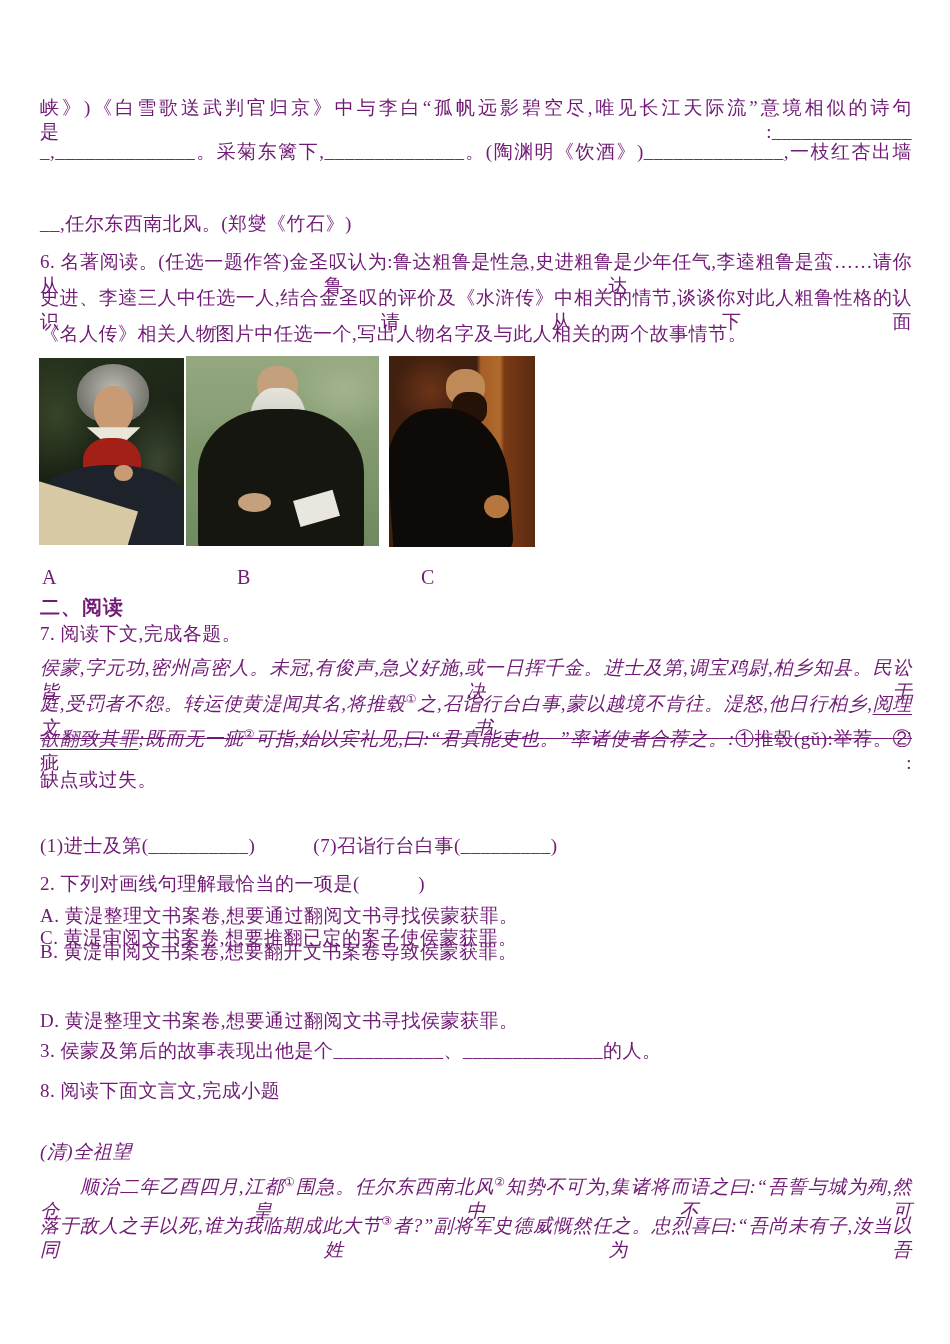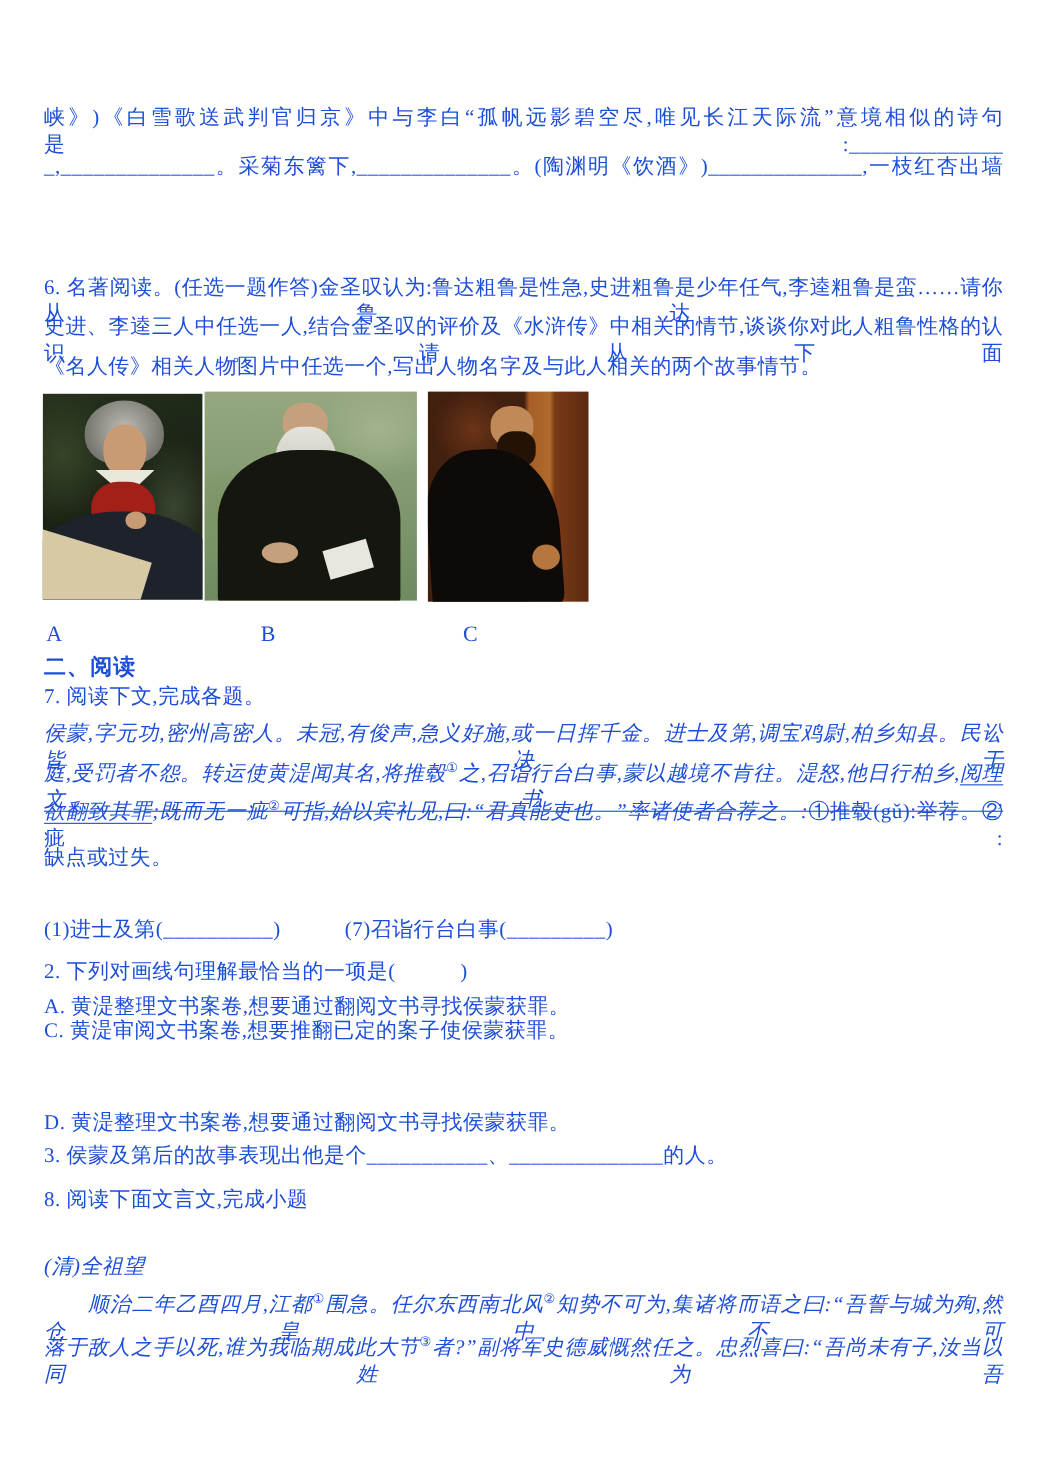--- a/index.html
+++ b/index.html
@@ -1,20 +1,20 @@
 <!DOCTYPE html>
 <html><head>
 <meta charset="utf-8">
 <style>
   html,body{margin:0;padding:0;background:#e8e8e8;}
   .page{
     position:relative; width:950px; height:1344px; margin:0 auto;
     background:#ffffff; overflow:hidden;
     font-family:"Liberation Serif","DejaVu Serif",serif;
-    color:#1d4ed8;
+    color:#701a75;
   }
   .line{
     position:absolute; left:40px; width:872px;
     font-size:19px; line-height:24px; letter-spacing:0.5px;
     white-space:pre-wrap;
   }
   .just{ text-align:justify; text-align-last:justify; }
   .kai{ font-style:italic; }
   .plain{ font-style:normal; }
   .bold{ font-weight:bold; font-size:20px; letter-spacing:1px; }
@@ -62,20 +62,21 @@
   .figlabel{ position:absolute; top:566px; font-size:20px; }
   #labA{ left:42px; } #labB{ left:237px; } #labC{ left:421px; }
 </style>
 </head>
 <body>
 
 <div class="page">
 
   <div class="line just" style="top:96px">峡》)《白雪歌送武判官归京》中与李白“孤帆远影碧空尽,唯见长江天际流”意境相似的诗句是:______________</div>
   <div class="line just" style="top:140px">_,______________。采菊东篱下,______________。(陶渊明《饮酒》)______________,一枝红杏出墙</div>
+  <div class="line" style="top:212px">__,任尔东西南北风。(郑燮《竹石》)</div>
 
   <div class="line just" style="top:250px">6. 名著阅读。(任选一题作答)金圣叹认为:鲁达粗鲁是性急,史进粗鲁是少年任气,李逵粗鲁是蛮……请你从鲁达、</div>
   <div class="line just" style="top:286px">史进、李逵三人中任选一人,结合金圣叹的评价及《水浒传》中相关的情节,谈谈你对此人粗鲁性格的认识。请从下面</div>
   <div class="line" style="top:322px">《名人传》相关人物图片中任选一个,写出人物名字及与此人相关的两个故事情节。</div>
 
   <div class="figure" id="figA">
     <div class="fa-hair"></div>
     <div class="fa-face"></div>
     <div class="fa-collar"></div>
     <div class="fa-scarf"></div>
@@ -110,20 +111,21 @@
   <div class="line just kai" style="top:692px"><span>庭,受罚者不怨。转运使黄湜闻其名,将推毂</span><sup class="sn">①</sup><span>之,召诣行台白事,蒙以越境不肯往。湜怒,他日行柏乡,</span><span class="ul">阅理文书,</span></div>
 
   <div class="line just kai" style="top:727px"><span class="ul">欲翻致其罪</span><span>;既而无一疵</span><sup class="sn">②</sup><span>可指,始以宾礼见,曰:“君真能吏也。”率诸使者合荐之。:</span><span class="plain">①推毂(gǔ):举荐。②疵:</span></div>
 
   <div class="line" style="top:768px">缺点或过失。</div>
 
   <div class="line" style="top:834px"><span>(1)进士及第(__________)</span><span class="item2">(7)召诣行台白事(_________)</span></div>
 
   <div class="line" style="top:872px">2. 下列对画线句理解最恰当的一项是(　　　)</div>
   <div class="line" style="top:904px">A. 黄湜整理文书案卷,想要通过翻阅文书寻找侯蒙获罪。</div>
+  <div class="line" style="top:940px">B. 黄湜审阅文书案卷,想要翻开文书案卷导致侯蒙获罪。</div>
   <div class="line" style="top:926px">C. 黄湜审阅文书案卷,想要推翻已定的案子使侯蒙获罪。</div>
   <div class="line" style="top:1009px">D. 黄湜整理文书案卷,想要通过翻阅文书寻找侯蒙获罪。</div>
   <div class="line" style="top:1039px">3. 侯蒙及第后的故事表现出他是个___________、______________的人。</div>
 
   <div class="line" style="top:1079px">8. 阅读下面文言文,完成小题</div>
   <div class="line kai" style="top:1140px">(清)全祖望</div>
 
   <div class="line just kai indent" style="top:1175px"><span>顺治二年乙酉四月,江都</span><sup class="sn">①</sup><span>围急。任尔东西南北风</span><sup class="sn">②</sup><span>知势不可为,集诸将而语之曰:“吾誓与城为殉,然仓皇中不可</span></div>
 
   <div class="line just kai" style="top:1214px"><span>落于敌人之手以死,谁为我临期成此大节</span><sup class="sn">③</sup><span>者?”副将军史德威慨然任之。忠烈喜曰:“吾尚未有子,汝当以同姓为吾</span></div>

